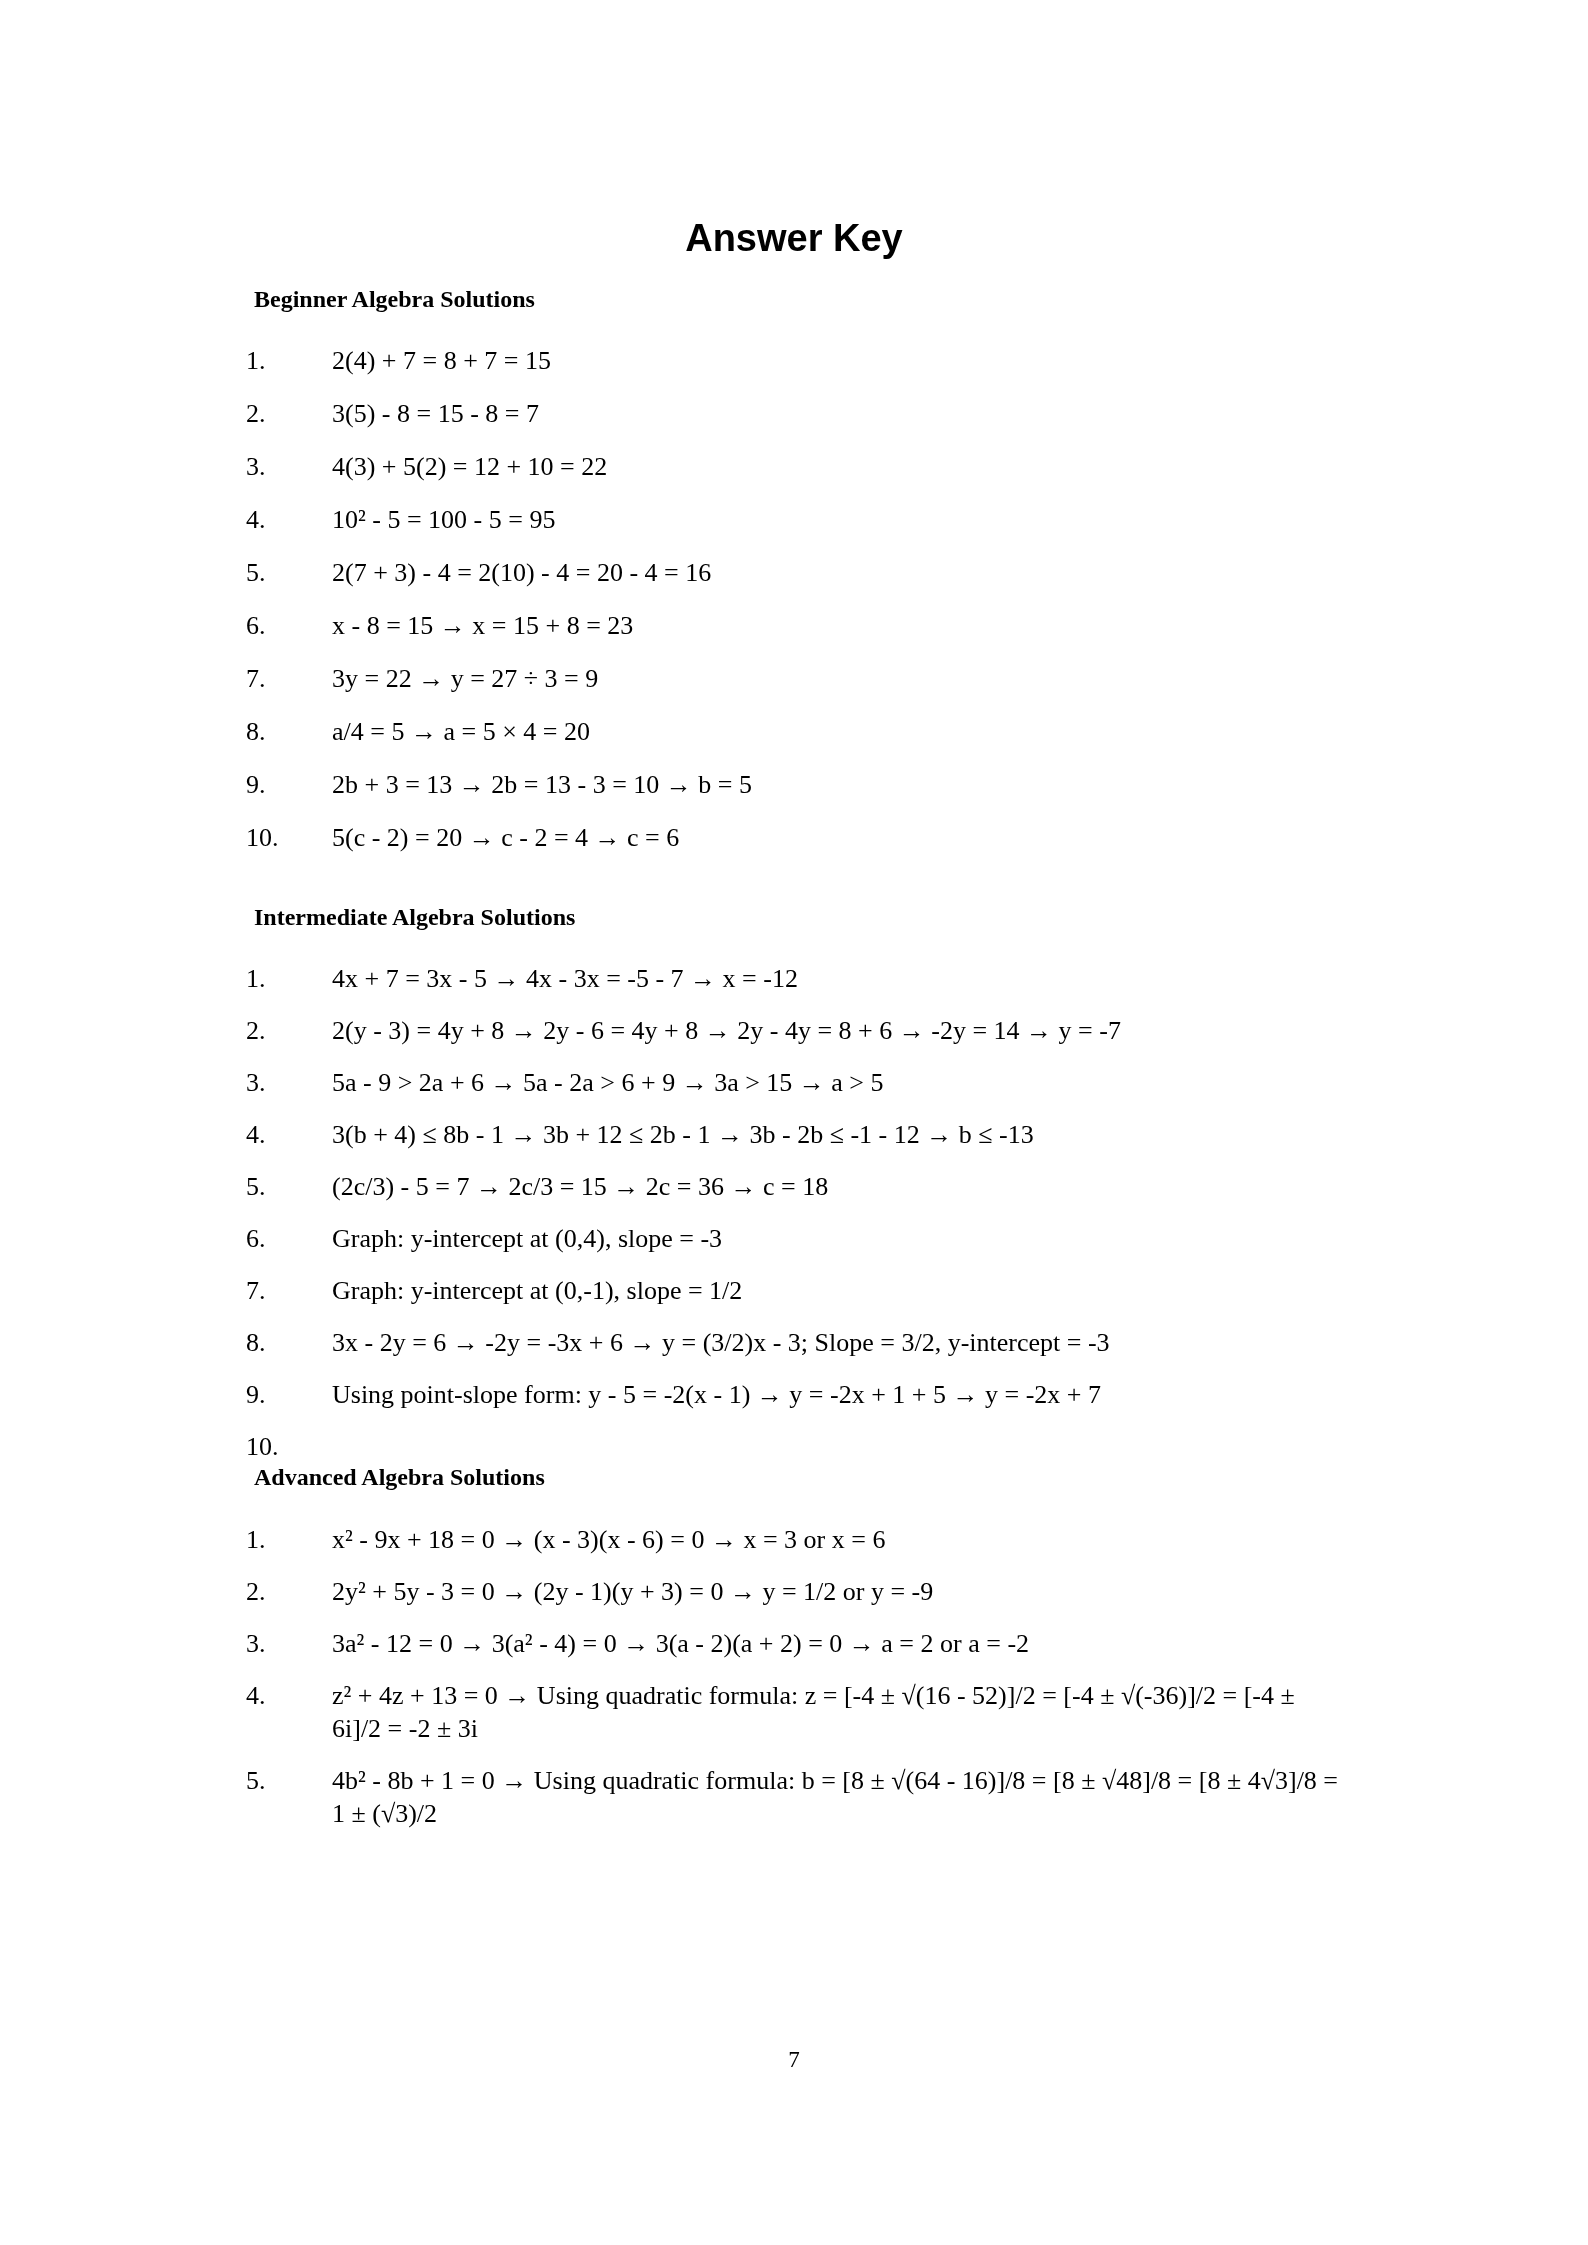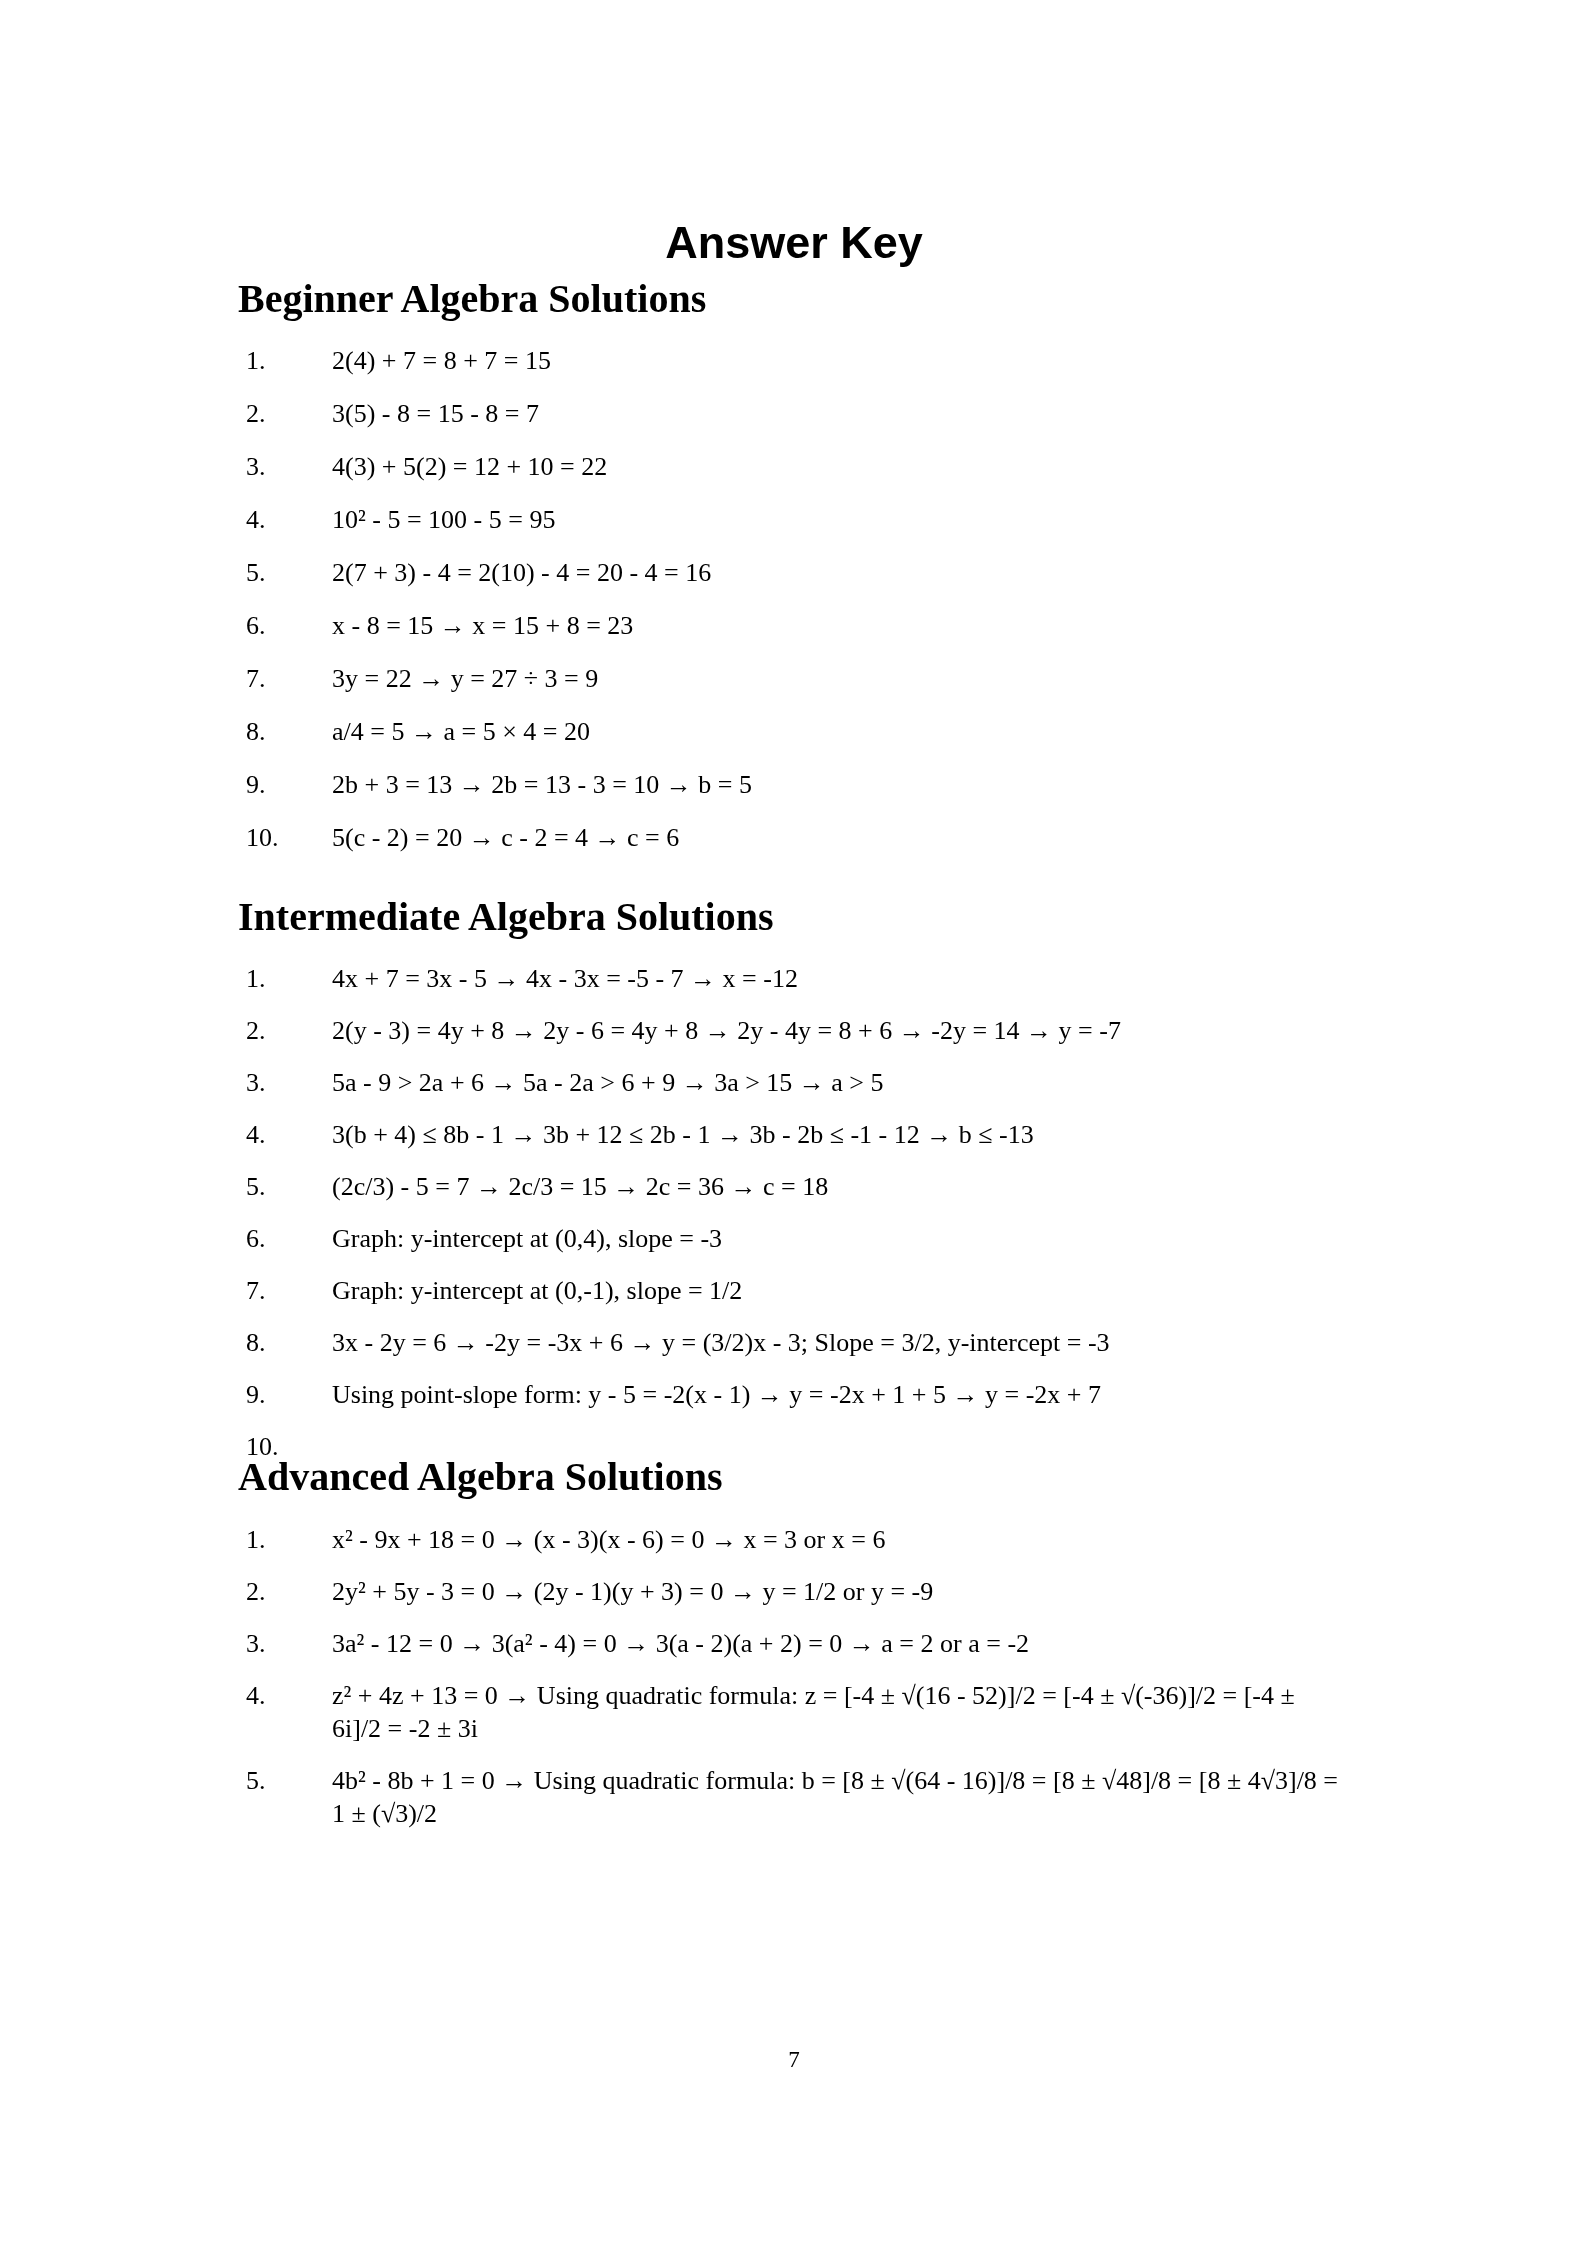--- a/index.html
+++ b/index.html
@@ -27,43 +27,43 @@
 
   
   .doc-title {
     position: absolute;
     left: 0;
     top: 186px;
     width: 1588px;
     text-align: center;
     font-family: "Liberation Sans", "DejaVu Sans", sans-serif;
     font-weight: bold;
-    font-size: 45px;
+    font-size: 38px;
     line-height: 54px;
     letter-spacing: 0px;
   }
 
   
   .content {
     position: absolute;
     left: 238px;
     top: 280px;
     width: 1110px;
   }
 
   .section {
     margin: 0;
   }
 
   .section-heading {
     font-family: "Liberation Serif", "DejaVu Serif", serif;
     font-weight: bold;
-    font-size: 40px;
+    font-size: 24px;
     line-height: 38px;
-    margin: 0;
+    margin: 16px;
     padding: 0;
   }
 
   .sec-beginner .section-heading { margin-top: 0px; }
   .sec-intermediate .section-heading { margin-top: 44px; }
   .sec-advanced .section-heading { margin-top: 47px; }
 
   
   ol.answers {
     list-style: none;

